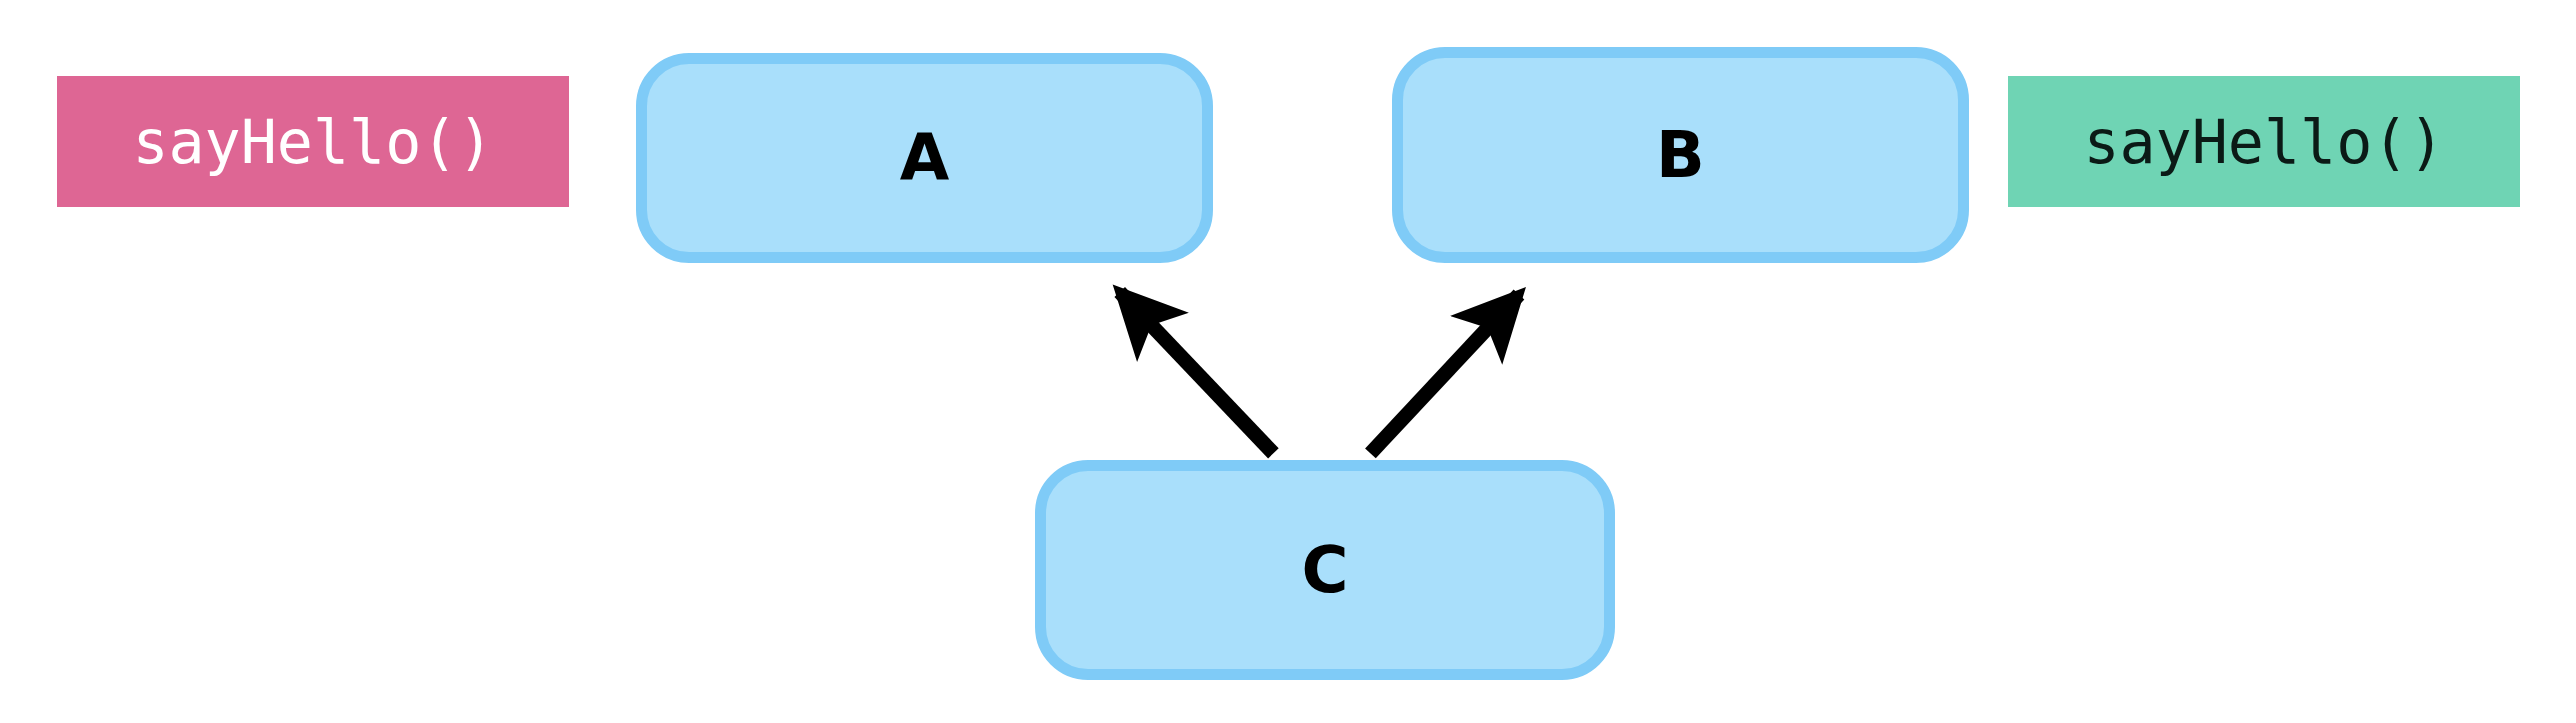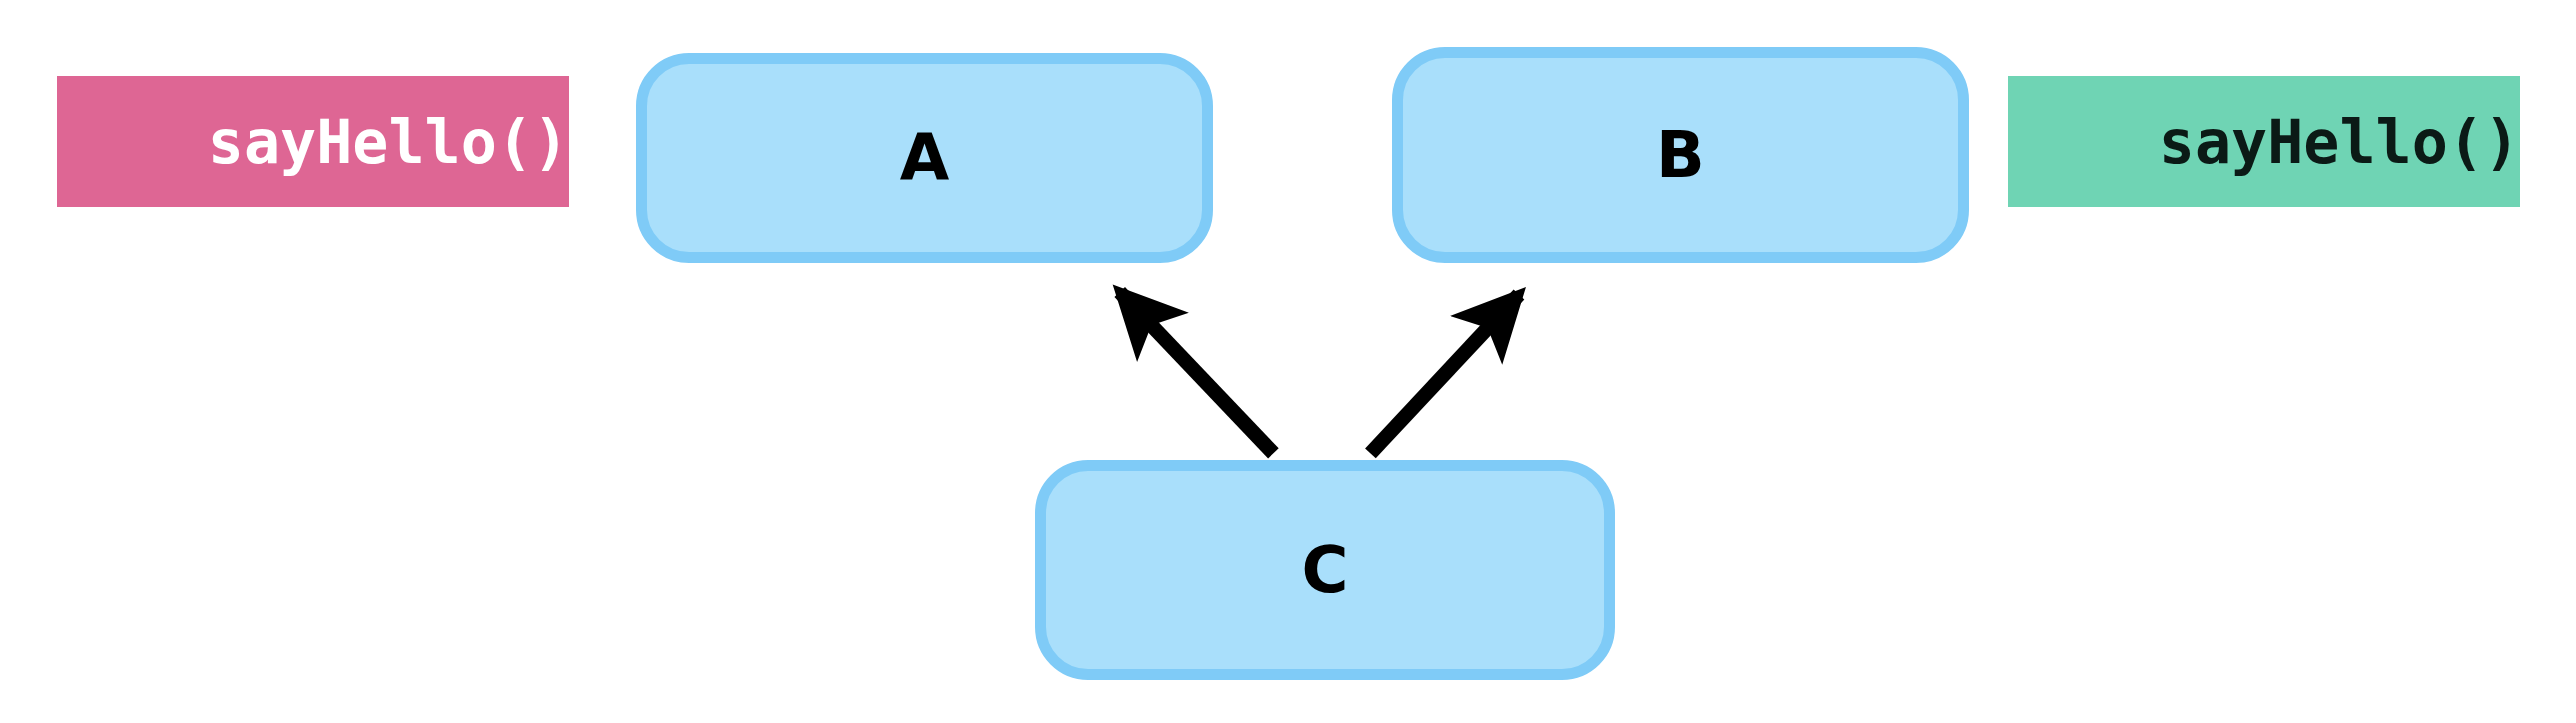--- a/index.html
+++ b/index.html
@@ -17,24 +17,24 @@
     height: 723px;
     background: #ffffff;
     overflow: hidden;
   }
 
   
   .code-label {
     position: absolute;
     display: flex;
     align-items: center;
-    justify-content: flex-end;
+    justify-content: center;
     font-family: "DejaVu Sans Mono", "Liberation Mono", monospace;
     font-size: 60px;
-    font-weight: 700;
+    font-weight: 400;
     letter-spacing: 0px;
     white-space: nowrap;
     box-sizing: border-box;
   }
   #label-pink {
     left: 57px;
     top: 76px;
     width: 512px;
     height: 131px;
     background: #de6694;

